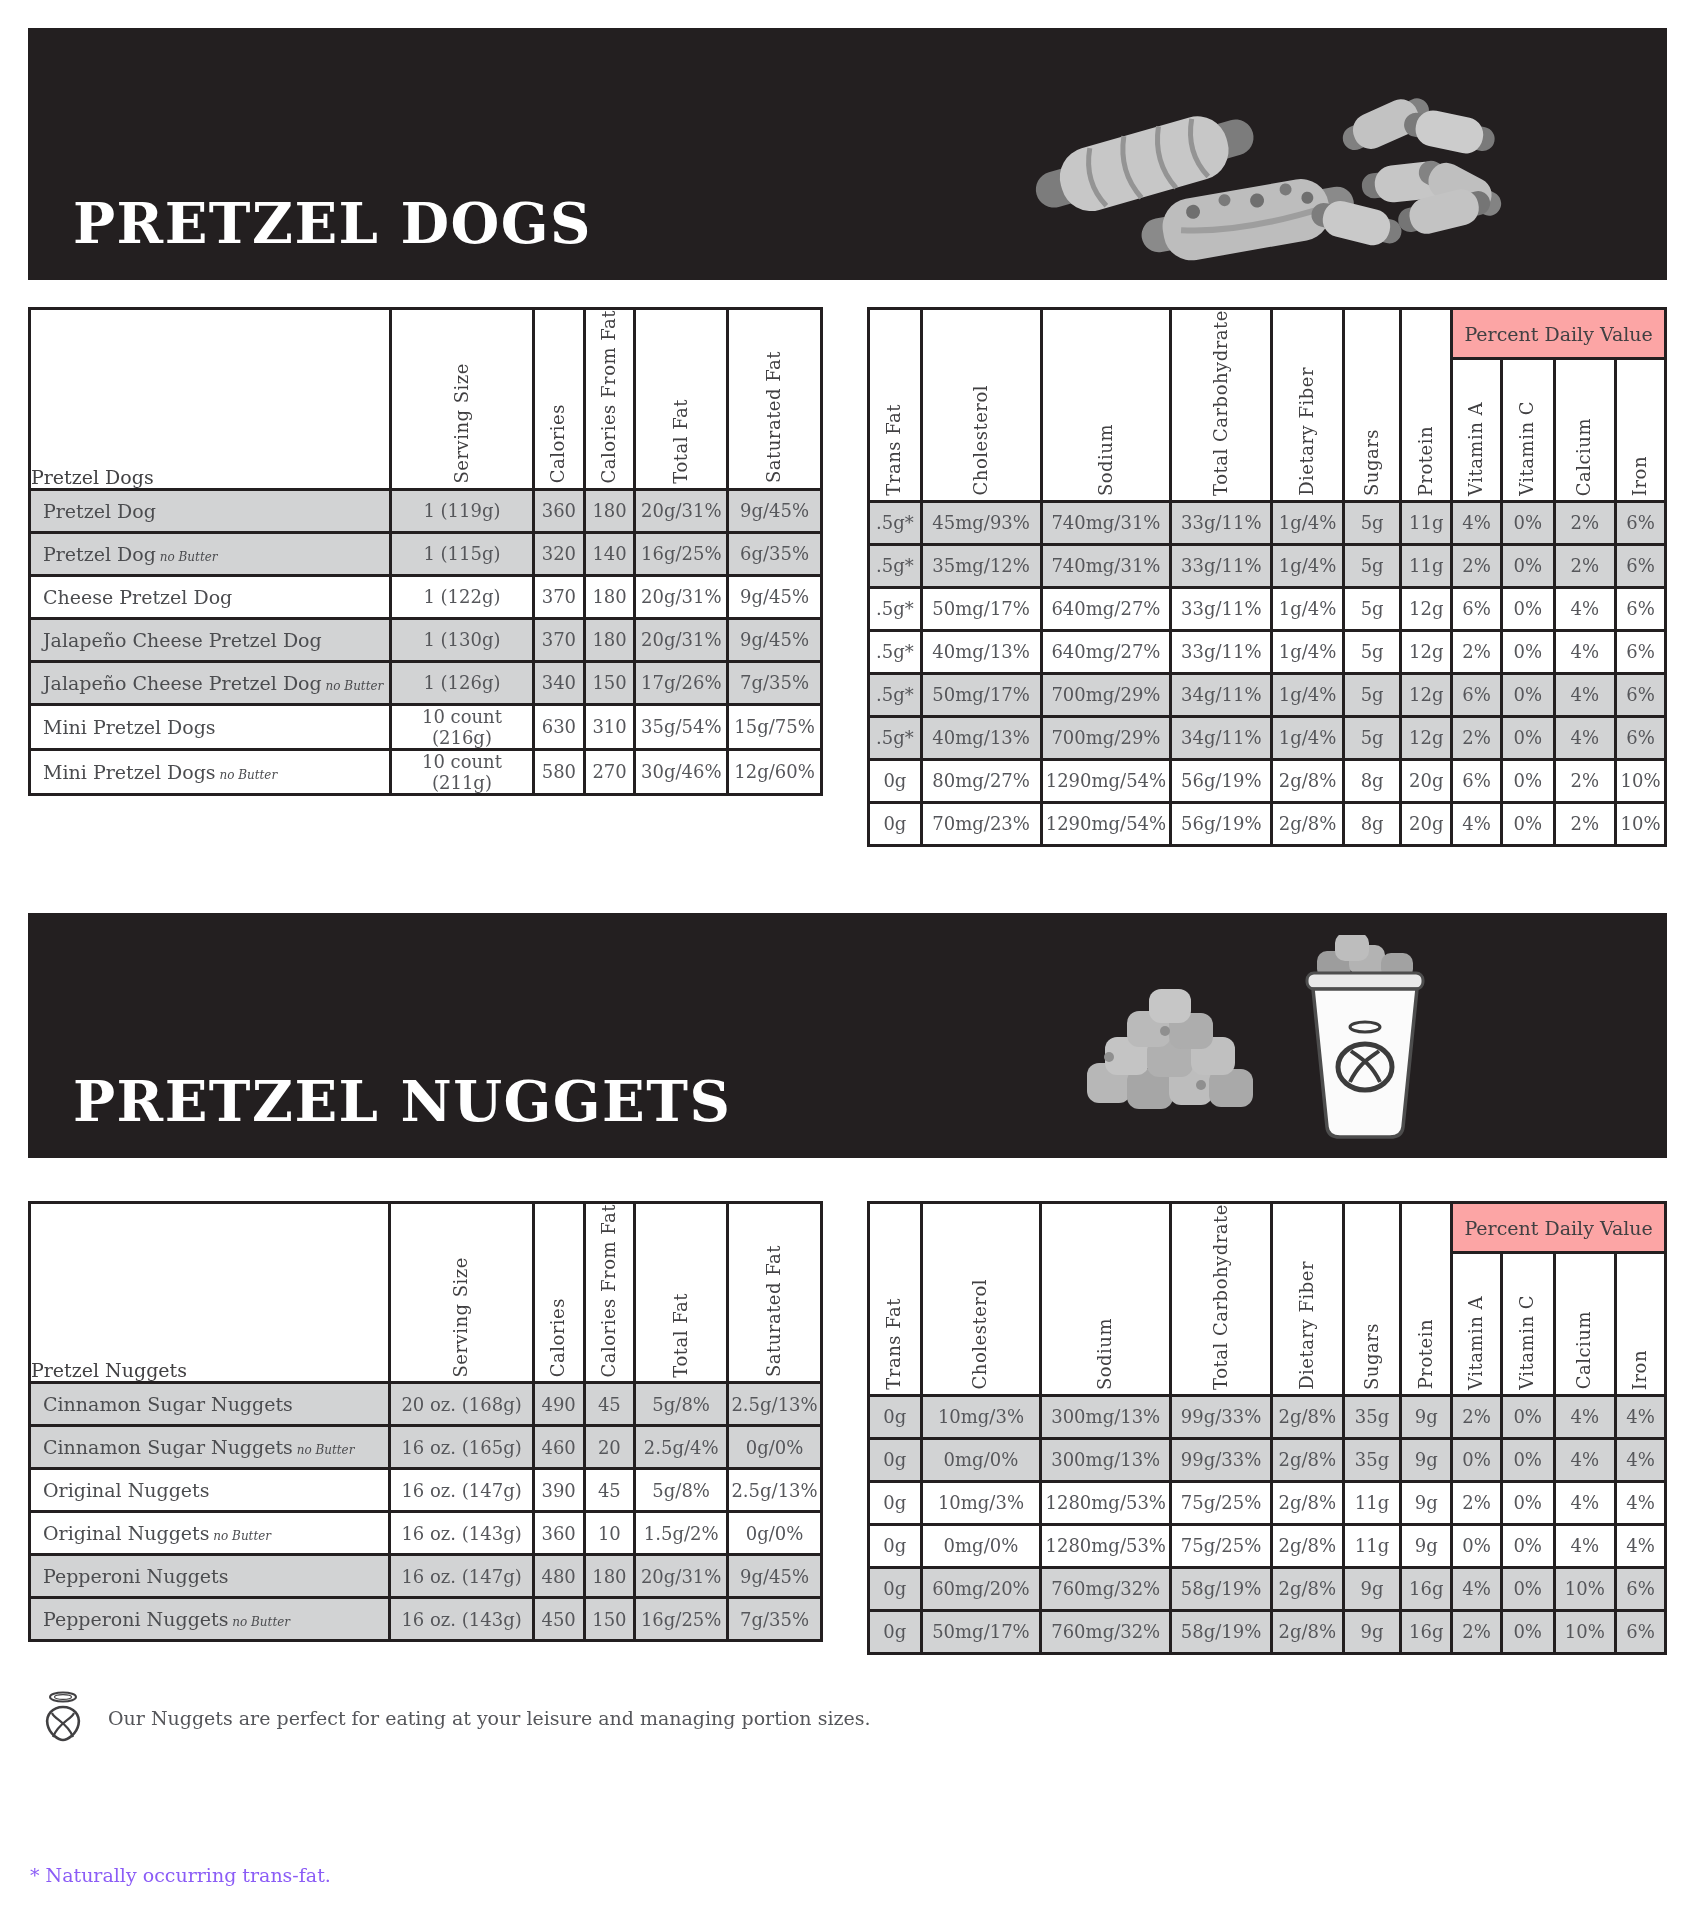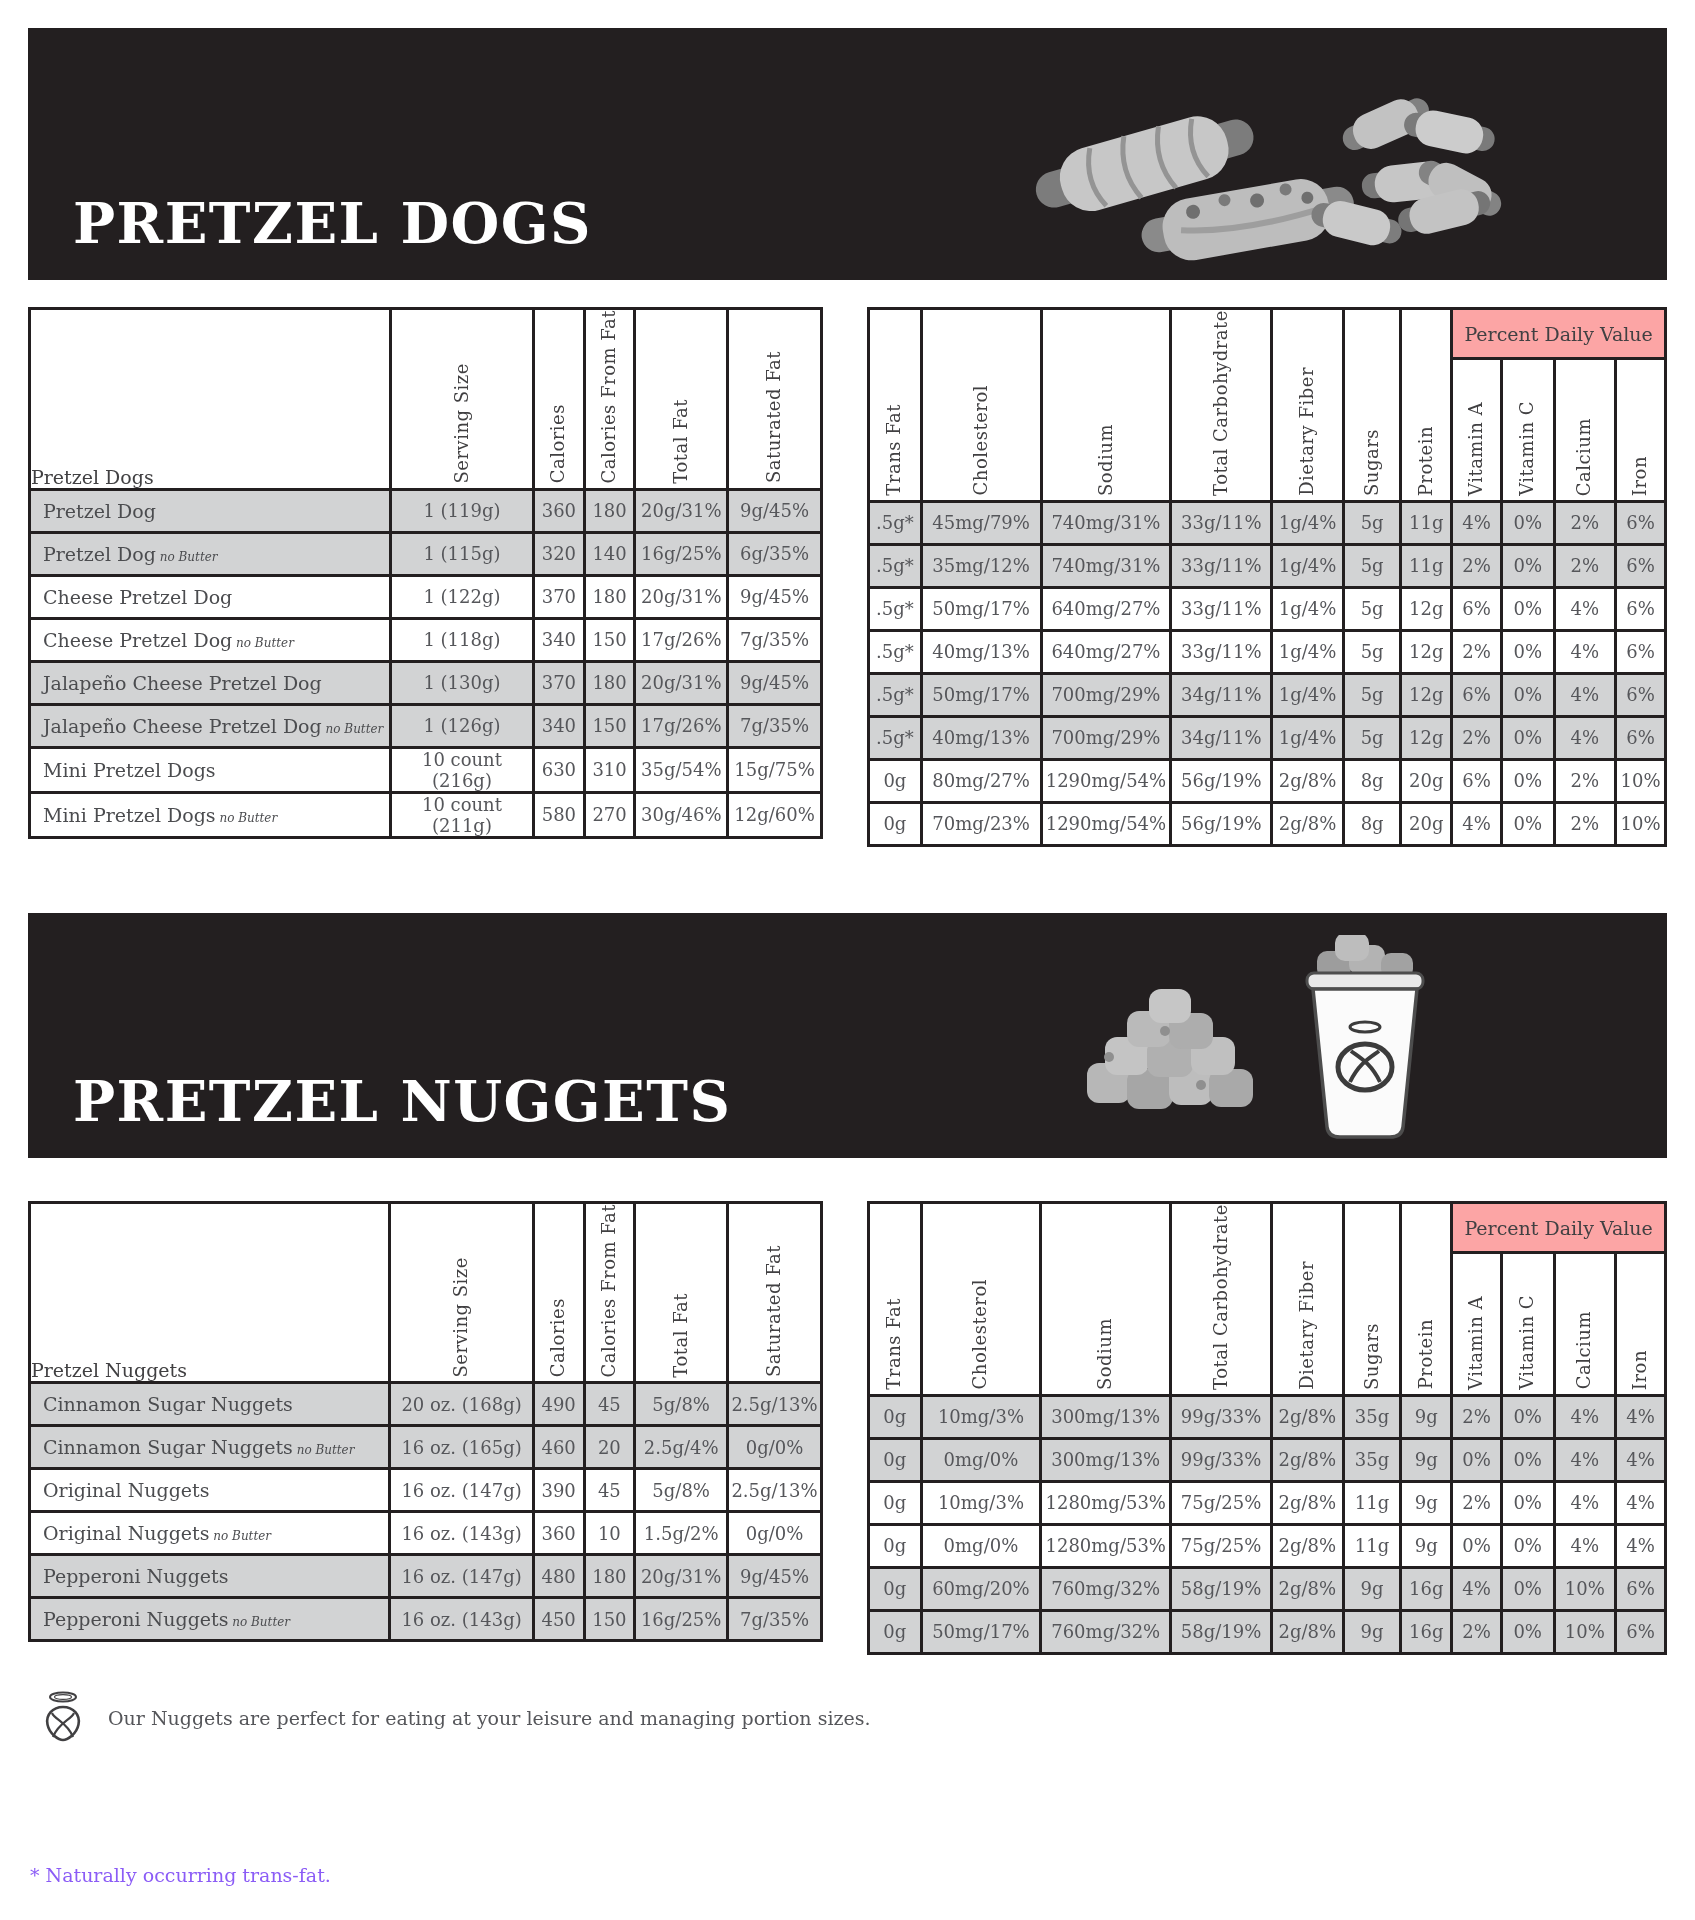--- a/index.html
+++ b/index.html
@@ -141,28 +141,20 @@
               <td>6g/35%</td>
             </tr>
             <tr>
               <td class="item"><span>Cheese Pretzel Dog</span></td>
               <td>1 (122g)</td>
               <td>370</td>
               <td>180</td>
               <td>20g/31%</td>
               <td>9g/45%</td>
             </tr>
-            <tr>
-              <td class="item"><span>Cheese Pretzel Dog</span><em> no Butter</em></td>
-              <td>1 (118g)</td>
-              <td>340</td>
-              <td>150</td>
-              <td>17g/26%</td>
-              <td>7g/35%</td>
-            </tr>
             <tr class="shaded">
               <td class="item"><span>Jalapeño Cheese Pretzel Dog</span></td>
               <td>1 (130g)</td>
               <td>370</td>
               <td>180</td>
               <td>20g/31%</td>
               <td>9g/45%</td>
             </tr>
             <tr class="shaded">
               <td class="item"><span>Jalapeño Cheese Pretzel Dog</span><em> no Butter</em></td>
@@ -218,21 +210,21 @@
             <tr class="pdv-sub">
               <th class="vert sub"><span>Vitamin A</span></th>
               <th class="vert sub"><span>Vitamin C</span></th>
               <th class="vert sub"><span>Calcium</span></th>
               <th class="vert sub"><span>Iron</span></th>
             </tr>
           </thead>
           <tbody>
             <tr class="shaded">
               <td>.5g*</td>
-              <td>45mg/79%</td>
+              <td>45mg/93%</td>
               <td>740mg/31%</td>
               <td>33g/11%</td>
               <td>1g/4%</td>
               <td>5g</td>
               <td>11g</td>
               <td>4%</td>
               <td>0%</td>
               <td>2%</td>
               <td>6%</td>
             </tr>

